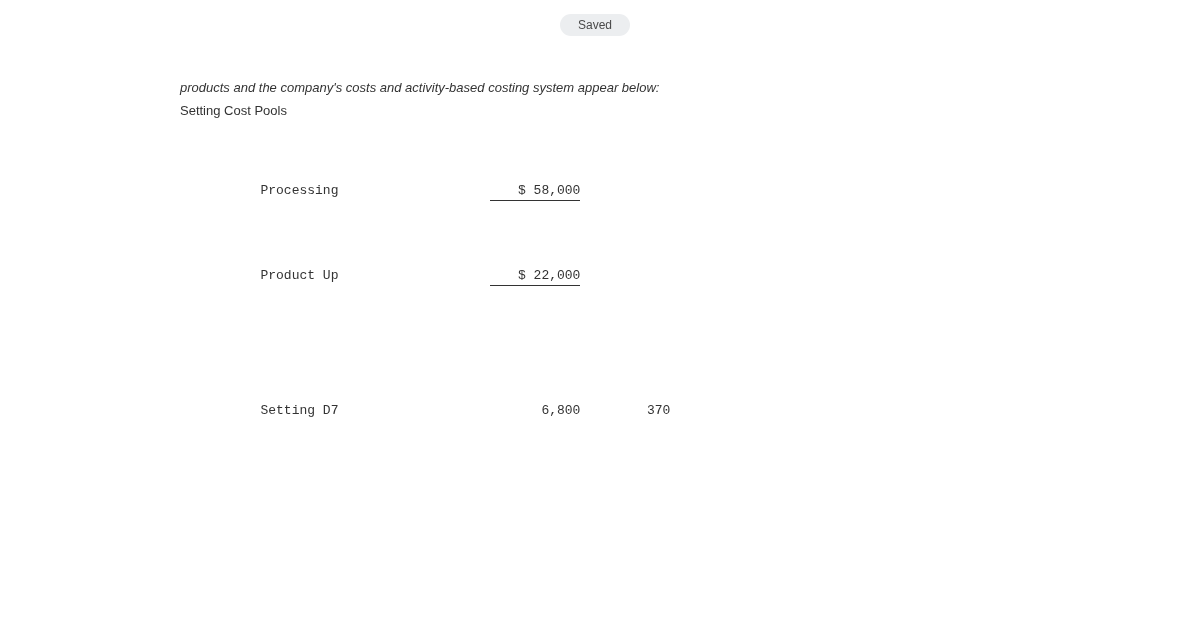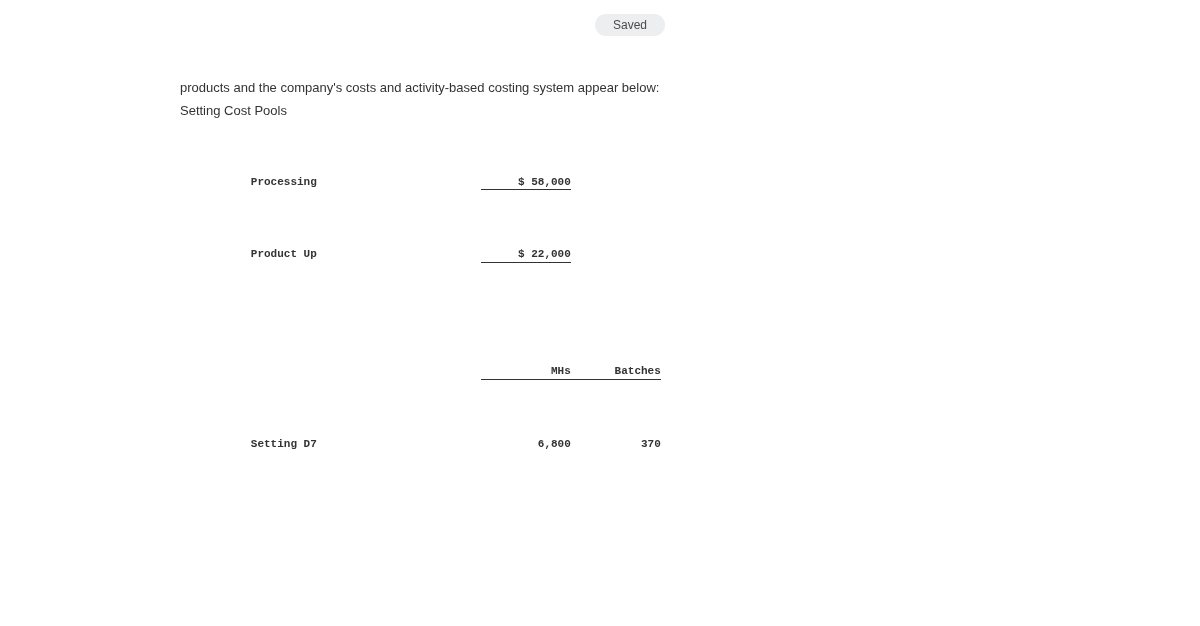--- a/index.html
+++ b/index.html
@@ -12,43 +12,43 @@
   .page {
     max-width: 1200px;
     margin: 0 auto;
     background: #fff;
     min-height: 626px;
     position: relative;
   }
   .saved-badge {
     position: absolute;
     top: 14px;
-    left: 595px;
+    left: 560px;
     background: #eceef0;
     border-radius: 14px;
     padding: 4px 18px;
     font-size: 12px;
     color: #4a4a4a;
   }
   .content {
     padding: 80px 40px 20px 180px;
   }
   .intro {
     margin-bottom: 8px;
+    font-style: italic;
   }
   .section-title {
     margin: 6px 0 14px 0;
   }
   .mono-table {
     font-family: "Courier New", monospace;
-    font-size: 11px;
+    font-size: 13px;
     margin: 4px 0 16px 18px;
     line-height: 1.3;
     white-space: pre;
-    font-weight: bold;
   }
   .cell { display: inline-block; }
   .label-col { width: 230px; }
   .val-col { width: 90px; text-align: right; }
   .hdr-col { width: 90px; text-align: right; }
   .underline-bottom { border-bottom: 1px solid #333; }
 </style>
 </head>
 <body>
 
@@ -66,23 +66,20 @@
       <div>
         <span class="cell label-col">Processing</span><span class="cell val-col underline-bottom">$ 58,000</span>
       </div>
       <div>
         <span class="cell label-col">Product Up</span><span class="cell val-col underline-bottom">$ 22,000</span>
       </div>
     </div>
 
     <div class="mono-table">
       <div>
-        <span class="cell label-col"></span><span class="cell hdr-col underline-bottom">MHs</span><span class="cell hdr-col underline-bottom">Batches</span>
-      </div>
-      <div>
         <span class="cell label-col">Setting D7</span><span class="cell val-col">6,800</span><span class="cell val-col">370</span>
       </div>
       
       
     </div>
 
   </div>
 </div>
 
 </body></html>

